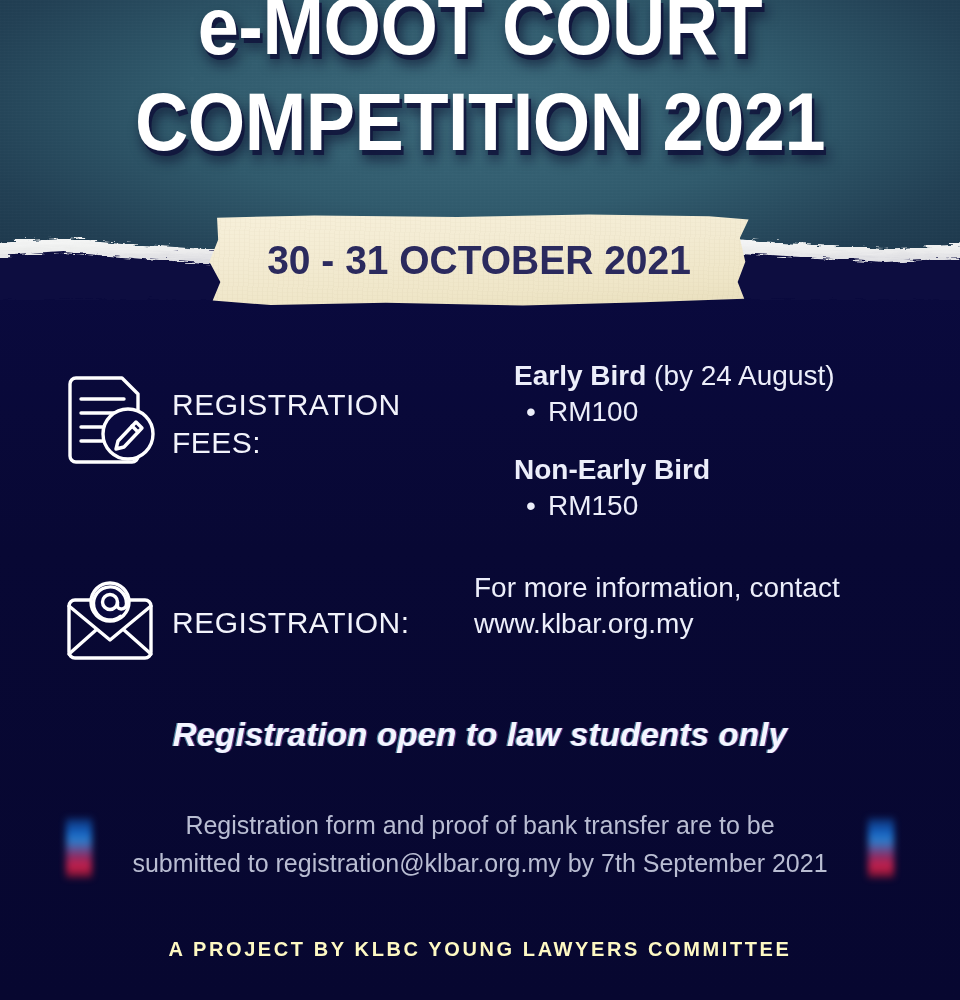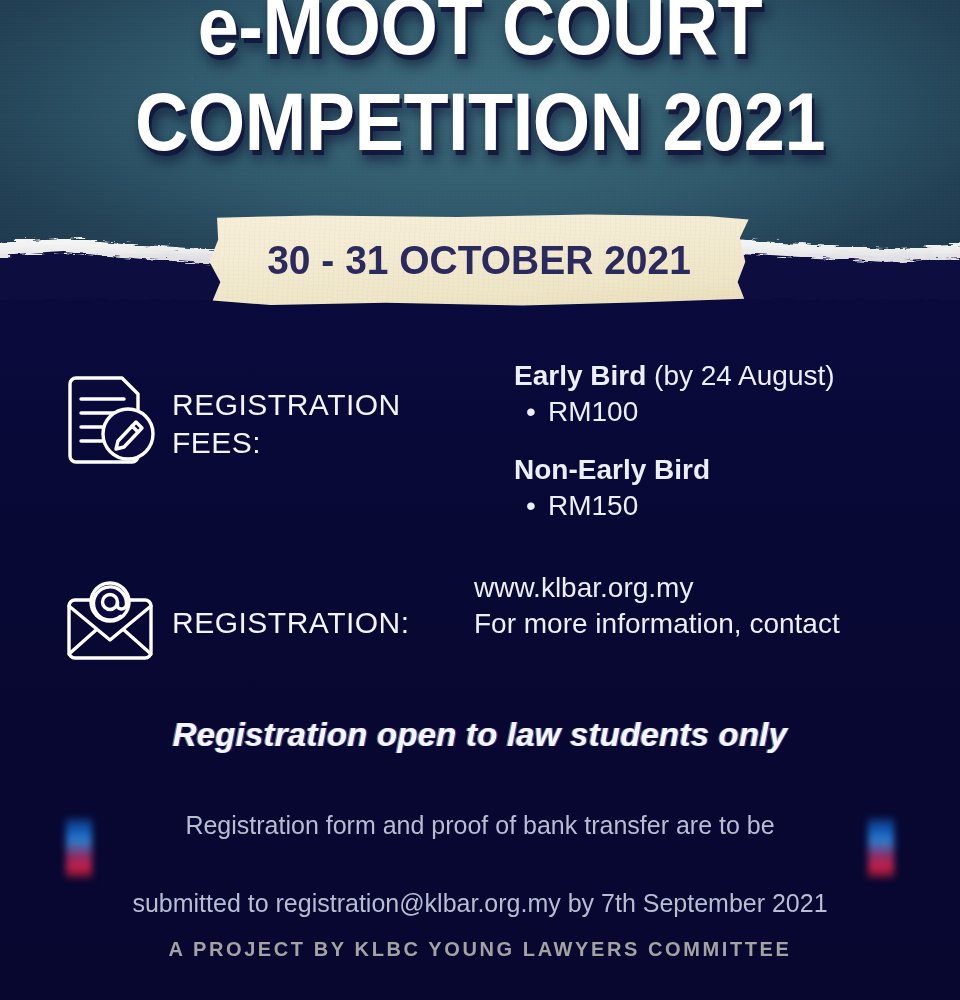--- a/index.html
+++ b/index.html
@@ -222,21 +222,21 @@
   .glow-bar.left  { left: 66px; }
   .glow-bar.right { right: 66px; }
 
   
   .footer {
     position: absolute;
     left: 0;
     top: 938px;
     width: 960px;
     text-align: center;
-    color: #a3a3a3;
+    color: #fef9c3;
     font-size: 20px;
     font-weight: bold;
     letter-spacing: 2.6px;
   }
 </style>
 </head>
 <body>
 
 <div class="poster">
 
@@ -315,29 +315,29 @@
           <circle cx="48" cy="24" r="19" fill="#0a0a3f"></circle>
           <circle cx="48" cy="24" r="7.5"></circle>
           <path d="M55.5 24 v5 a5 5 0 0 0 9 -3.2 a16.5 16.5 0 1 0 -6 12.4"></path>
         </g>
       </svg>
       <div class="label-text">REGISTRATION:</div>
     </div>
   </div>
 
   <div class="detail-text" style="position:absolute; left:474px; top:570px;">
+    <span style="display:block;">For more information, contact</span>
     <span style="display:block;">www.klbar.org.my</span>
-    <span style="display:block;">For more information, contact</span>
   </div>
 
   <div class="tagline">Registration open to law students only</div>
 
   <div class="note">
     <span style="display:block;">Registration form and proof of bank transfer are to be</span>
-    <span style="display:block;margin-top:40px;">submitted to registration@klbar.org.my by 7th September 2021</span>
+    <span style="display:block;">submitted to registration@klbar.org.my by 7th September 2021</span>
   </div>
 
   <div class="glow-bar left"></div>
   <div class="glow-bar right"></div>
 
   <div class="footer">A PROJECT BY KLBC YOUNG LAWYERS COMMITTEE</div>
 
 </div>
 
 </body></html>

